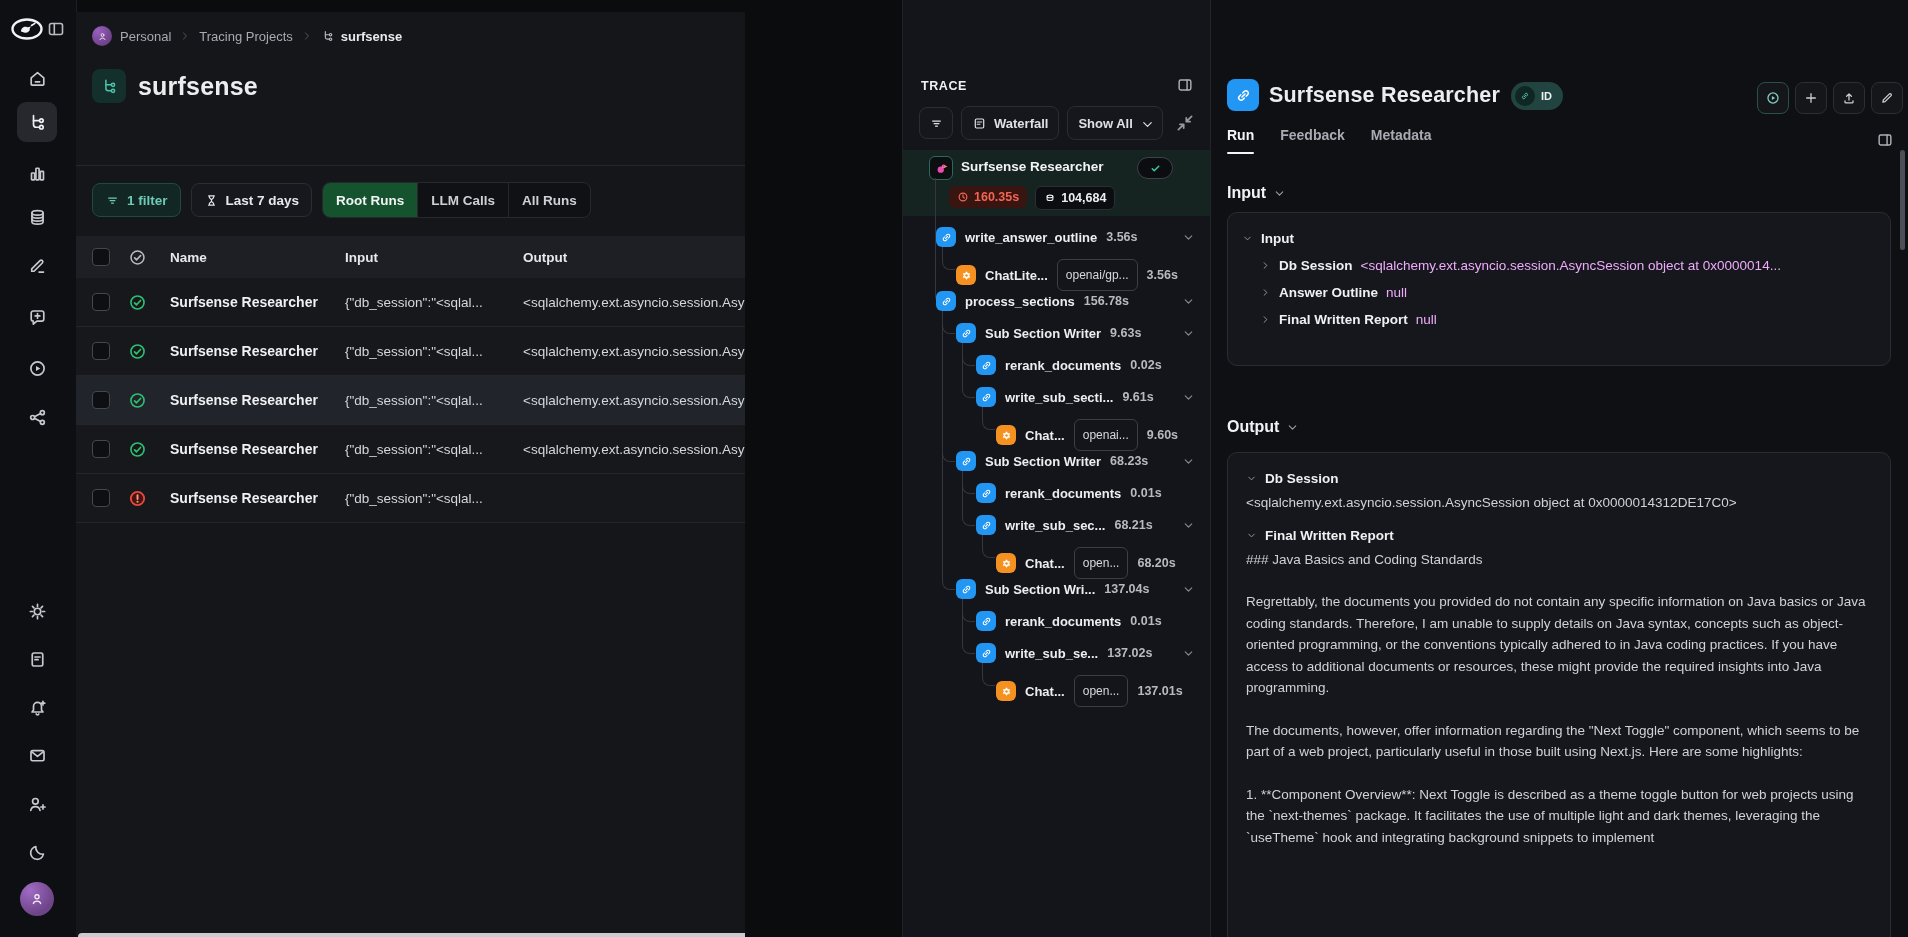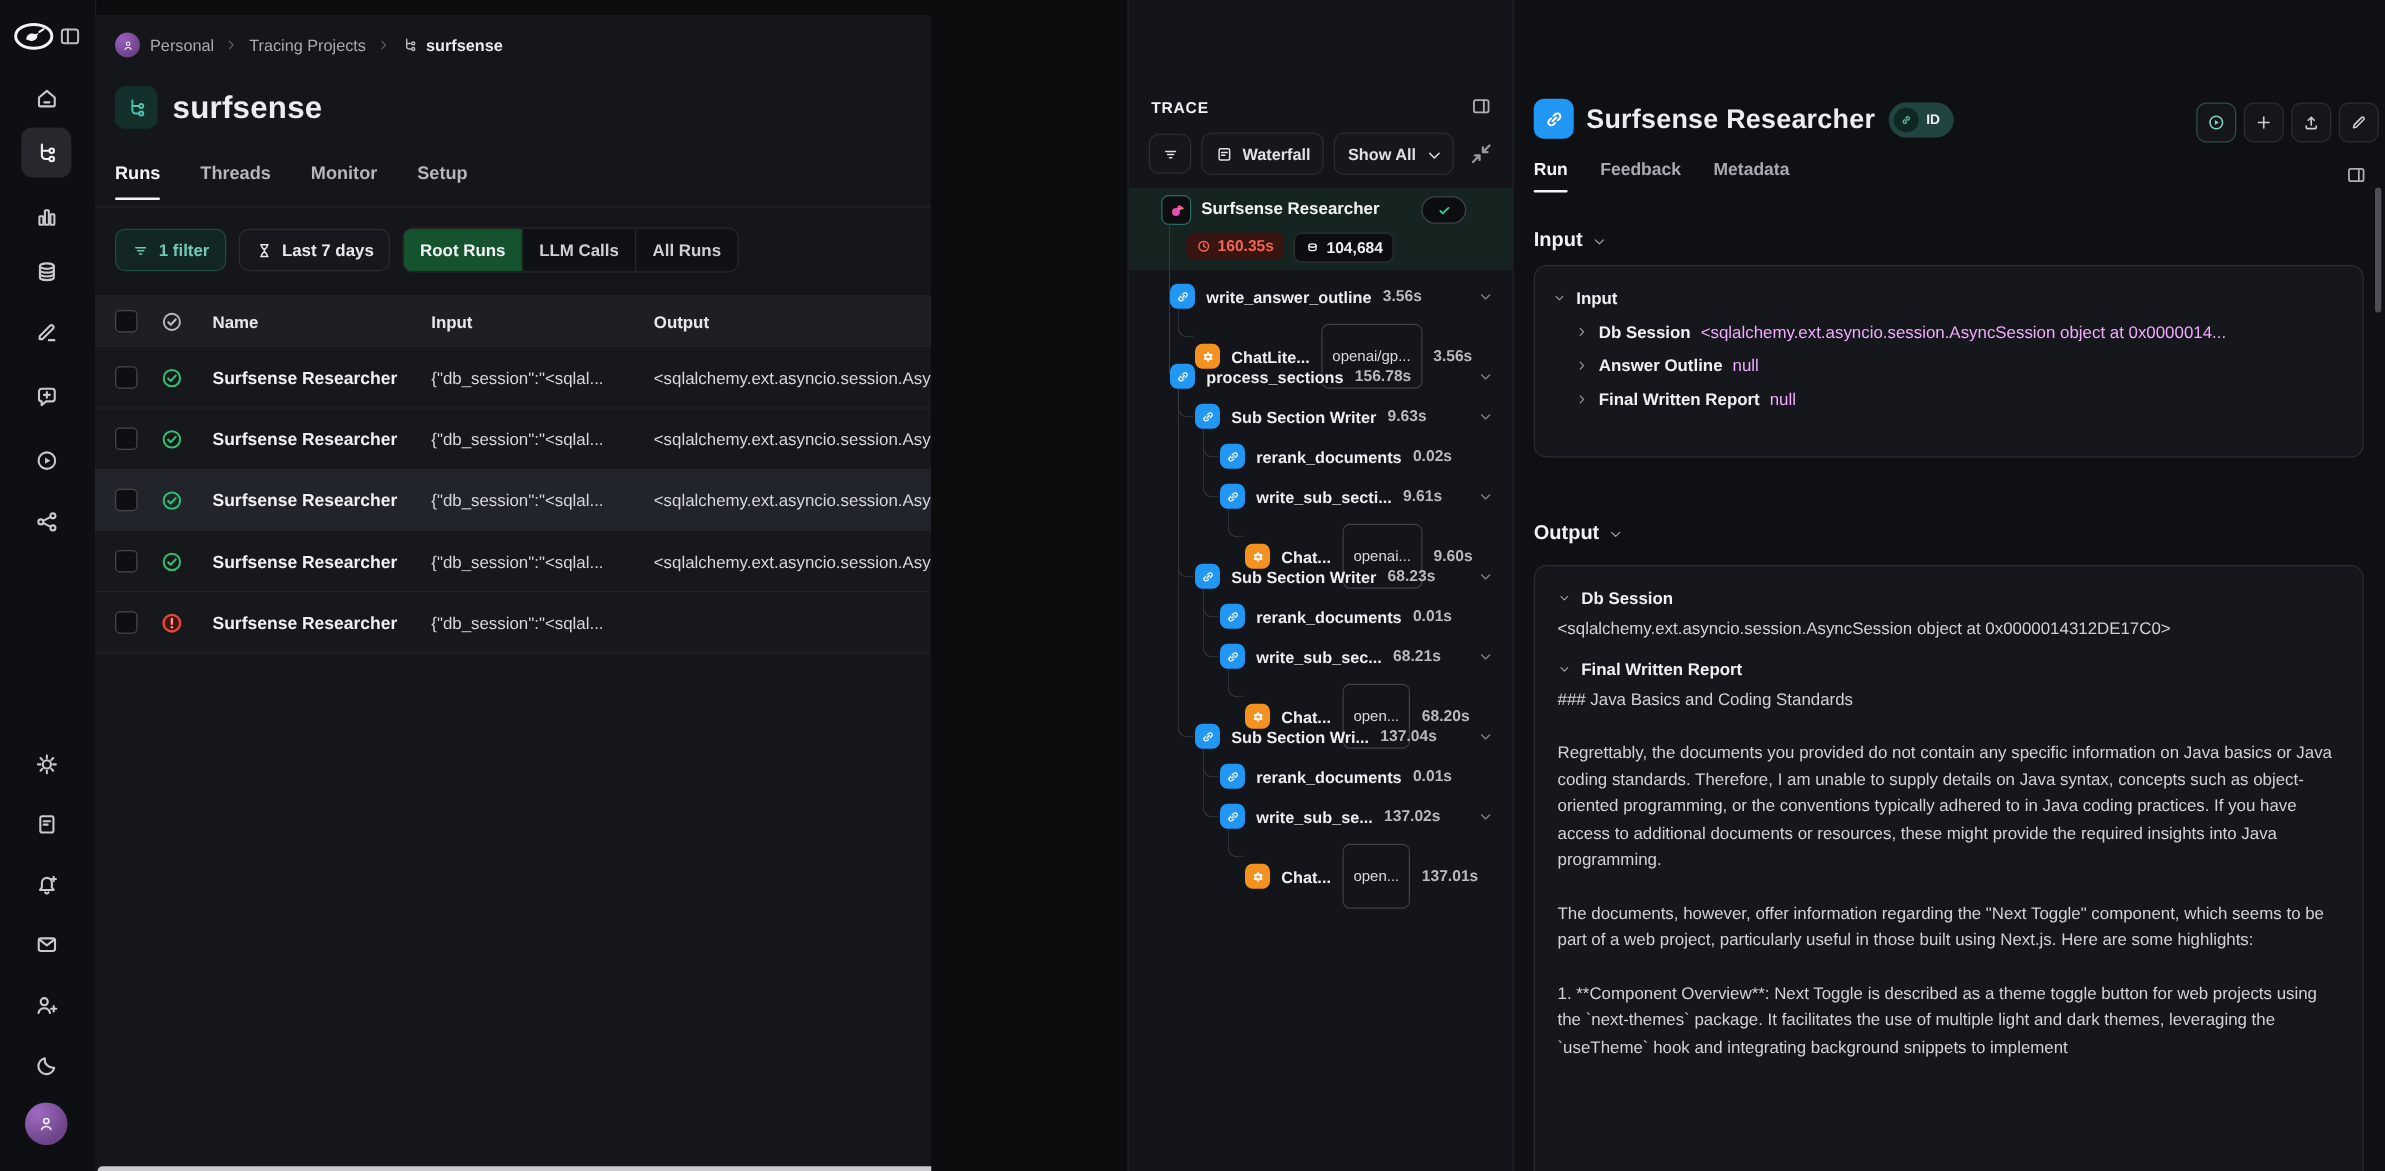--- a/index.html
+++ b/index.html
@@ -81,21 +81,21 @@
   #tok-badge{background:#0c0d10;border:1px solid #2c2e34;color:#eceef0}
   .badge svg{width:12px;height:12px}
   .tnode{position:absolute;left:0;width:308px;height:32px;cursor:pointer;z-index:2}
   .tnode-inner{position:absolute;top:6px;display:flex;align-items:center;gap:9px;}
   .nicon{width:20px;height:20px;border-radius:6px;display:flex;align-items:center;justify-content:center;flex:none}
   .nicon.chain{background:#2196f3}
   .nicon.llm{background:#f59120}
   .nicon svg{width:13px;height:13px;color:#fff}
   .nlabel{font-size:13px;font-weight:700;color:#eceef0;white-space:nowrap}
   .ndur{font-size:12.5px;color:#b7bac1;font-weight:600;white-space:nowrap}
-  .npill{border:1px solid #3b3e44;border-radius:6px;padding:18px 8px;font-size:12px;color:#d6d8dc;white-space:nowrap}
+  .npill{border:1px solid #3b3e44;border-radius:6px;padding:8px 8px;font-size:12px;color:#d6d8dc;white-space:nowrap}
   .nchev{position:absolute;right:16px;top:10px;width:13px;height:13px;color:#8b8f96}
   .elbow{position:absolute;border-left:1px solid #34373d;border-bottom:1px solid #34373d;border-bottom-left-radius:8px;z-index:1}
   
   #detail-panel{position:absolute;left:1210px;top:0;width:698px;height:937px;background:#0f1014;border-left:1px solid #23252a;box-sizing:border-box}
   #d-icon{position:absolute;left:16px;top:79px;width:32px;height:32px;border-radius:8px;background:#2196f3;display:flex;align-items:center;justify-content:center}
   #d-icon svg{width:19px;height:19px;color:#fff}
   #d-title{position:absolute;left:58px;top:83px;font-size:21.5px;font-weight:700;letter-spacing:.2px}
   #id-pill{position:absolute;left:300px;top:82px;height:28px;border-radius:15px;background:#214441;display:flex;align-items:center;gap:6px;padding:0 11px 0 4px;cursor:pointer}
   #id-pill .circ{width:20px;height:20px;border-radius:50%;background:#0f2723;display:flex;align-items:center;justify-content:center;color:#5fc7b2}
   #id-pill .circ svg{width:12px;height:12px}
@@ -306,26 +306,20 @@
     <div id="title-icon">
         <svg viewBox="0 0 20 20" fill="none" stroke="currentColor" stroke-width="1.6" stroke-linecap="round" stroke-linejoin="round">
           <path d="M6.2 3.5 v8.3 a2.7 2.7 0 0 0 2.7 2.7 h2.6"></path>
           <path d="M6.2 8.2 h5.3"></path>
           <circle cx="13.7" cy="8.2" r="1.7"></circle>
           <circle cx="13.7" cy="14.5" r="1.7"></circle>
         </svg>
       </div>
     <div id="page-title">surfsense</div>
   </div>
-  <div id="tabs">
-      <div class="tab active">Runs</div>
-      <div class="tab">Threads</div>
-      <div class="tab">Monitor</div>
-      <div class="tab">Setup</div>
-    </div>
   <div id="tabs-divider"></div>
   <div id="filter-row">
     <div class="pill-btn" id="filter-count-btn">
       <span class="ic" style="width: 15px; height: 15px; display: block;">
           <svg viewBox="0 0 20 20" fill="none" stroke="currentColor" stroke-width="1.6" stroke-linecap="round" stroke-linejoin="round">
             <path d="M4.8 6.8 h10.4 M6.8 10.2 h6.4 M8.8 13.6 h2.4"></path>
           </svg>
         </span>
       <span>1 filter</span>
     </div>

